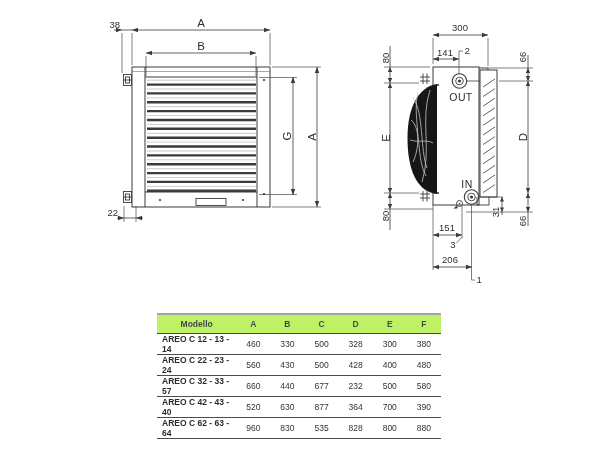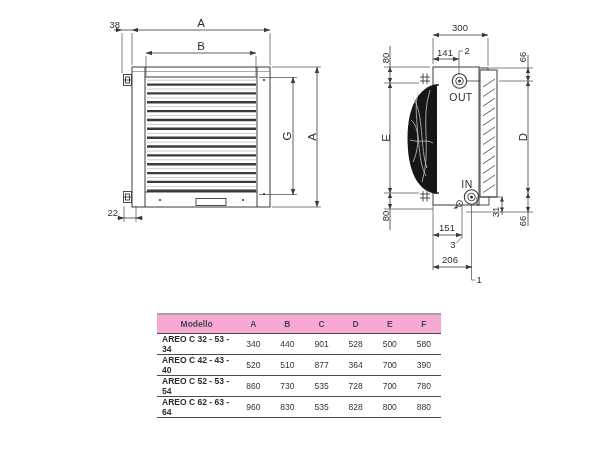--- a/index.html
+++ b/index.html
@@ -3,21 +3,21 @@
 <meta charset="utf-8">
 <style>
   html,body{margin:0;padding:0;background:#fff;}
   body{width:600px;height:455px;position:relative;font-family:"Liberation Sans",sans-serif;overflow:hidden;}
   #drawing{position:absolute;left:0;top:0;width:600px;height:305px;}
   svg text{fill:#2e2e30;}
   .dimnum{font-size:9.5px;}
   .dimletter{font-size:11.5px;}
   .portlabel{font-size:10.5px;letter-spacing:.4px;}
   #dims-table{position:absolute;left:157px;top:313px;width:284px;border-collapse:collapse;table-layout:fixed;font-size:8.5px;color:#333335;}
-  #dims-table th{background:#f9a8d4;color:#47484a;font-weight:bold;height:18px;border-top:2px solid #a2a4a7;border-bottom:1px solid #4b4b4d;padding:0;text-align:center;margin-left:40px;}
+  #dims-table th{background:#bef264;color:#47484a;font-weight:bold;height:18px;border-top:2px solid #a2a4a7;border-bottom:1px solid #4b4b4d;padding:0;text-align:center;margin-left:40px;}
   #dims-table td{height:13px;border-bottom:1px solid #4b4b4d;padding:0;text-align:center;background:#fff;}
   #dims-table td.model{text-align:left;padding-left:5px;font-weight:bold;color:#2b2b2d;}
   #dims-table col.c-model{width:79px;}
   #dims-table col.c-val{width:34px;}
 </style>
 </head>
 <body>
 
 <div id="drawing">
 <svg width="600" height="305" viewBox="0 0 600 305" xmlns="http://www.w3.org/2000/svg">
@@ -170,45 +170,54 @@
       <th>A</th>
       <th>B</th>
       <th>C</th>
       <th>D</th>
       <th>E</th>
       <th>F</th>
     </tr>
   </thead>
   <tbody>
     <tr>
-      <td class="model">AREO C 32 - 53 - 34</td>
-      <td>340</td>
+      <td class="model">AREO C 12 - 13 - 14</td>
+      <td>460</td>
+      <td>330</td>
+      <td>500</td>
+      <td>328</td>
+      <td>300</td>
+      <td>380</td>
+    </tr>
+    <tr>
+      <td class="model">AREO C 22 - 23 - 24</td>
+      <td>560</td>
+      <td>430</td>
+      <td>500</td>
+      <td>428</td>
+      <td>400</td>
+      <td>480</td>
+    </tr>
+    <tr>
+      <td class="model">AREO C 32 - 33 - 57</td>
+      <td>660</td>
       <td>440</td>
-      <td>901</td>
-      <td>528</td>
+      <td>677</td>
+      <td>232</td>
       <td>500</td>
       <td>580</td>
     </tr>
     <tr>
       <td class="model">AREO C 42 - 43 - 40</td>
       <td>520</td>
-      <td>510</td>
+      <td>630</td>
       <td>877</td>
       <td>364</td>
       <td>700</td>
       <td>390</td>
-    </tr>
-    <tr>
-      <td class="model">AREO C 52 - 53 - 54</td>
-      <td>860</td>
-      <td>730</td>
-      <td>535</td>
-      <td>728</td>
-      <td>700</td>
-      <td>780</td>
     </tr>
     <tr>
       <td class="model">AREO C 62 - 63 - 64</td>
       <td>960</td>
       <td>830</td>
       <td>535</td>
       <td>828</td>
       <td>800</td>
       <td>880</td>
     </tr>

